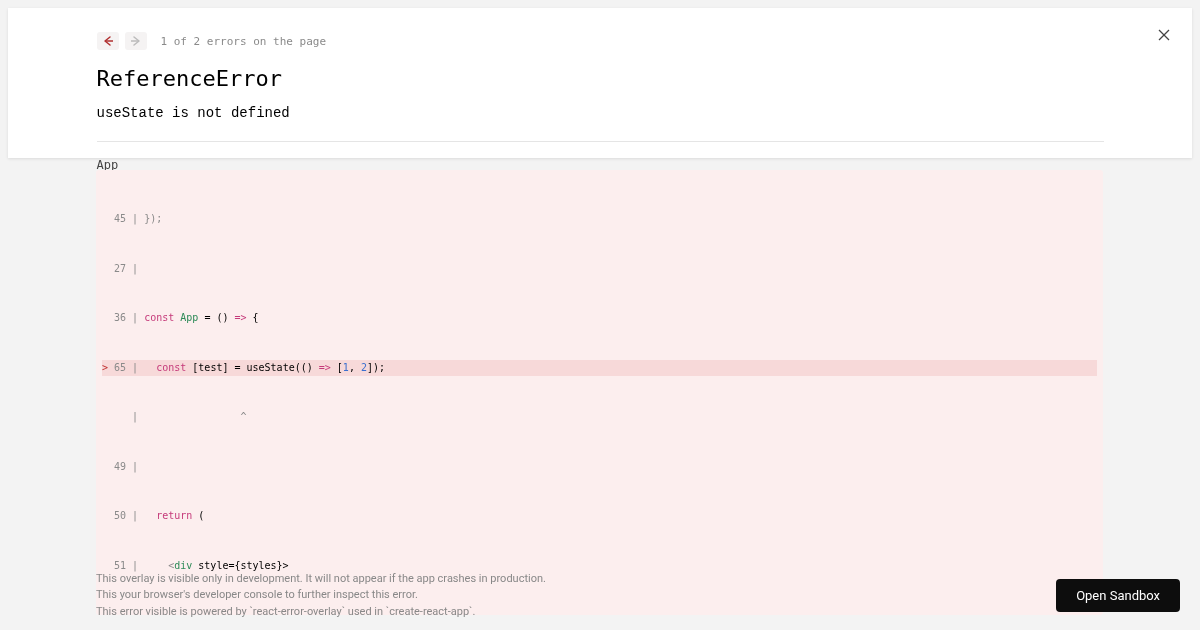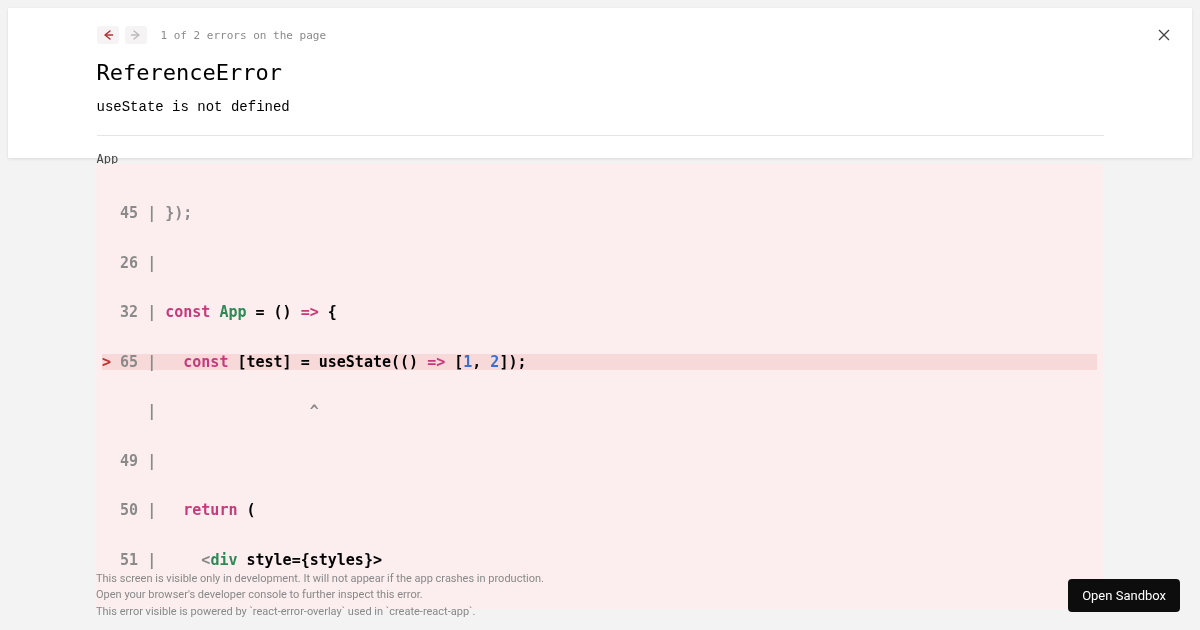--- a/index.html
+++ b/index.html
@@ -1,43 +1,43 @@
 <!DOCTYPE html>
 <html><head>
 <meta charset="utf-8">
 <style>
   * { margin:0; padding:0; box-sizing:border-box; }
   html,body { width:1200px; height:630px; background:#f3f3f3; font-family:-apple-system,BlinkMacSystemFont,"Segoe UI",Roboto,sans-serif; overflow:hidden; }
   .overlay { position:absolute; left:8px; right:8px; top:8px; background:#fff; box-shadow:0 1px 3px rgba(0,0,0,0.1); }
-  .inner { width:1007px; margin:8px auto; padding:0; }
+  .inner { width:1007px; margin:14px auto; padding:0; }
   .header { display:flex; align-items:center; padding:10px 0 8px 0; gap:6px; }
   .navbtn { width:22px; height:18px; display:flex; align-items:center; justify-content:center; background:#f5f3f3; border-radius:3px; }
   .navbtn.enabled svg { stroke:#b03030; }
   .navbtn.disabled svg { stroke:#bbb; }
   .count { font-family:"SFMono-Regular",Consolas,Menlo,monospace; font-size:11px; color:#8a8a8a; margin-left:8px; }
   .close { position:absolute; top:18px; right:22px; cursor:pointer; }
   .close svg { stroke:#444; }
   .title { font-family:"SFMono-Regular",Consolas,Menlo,monospace; font-size:22px; color:#000000; font-weight:400; margin:8px 0 6px 0; }
   .msg { font-family:Liberation Mono, monospace; font-size:14px; color:#000; margin:14px 0 20px 0; }
   hr { border:none; border-top:1px solid #e5e5e5; margin:0 0 16px 0; }
   .fn { font-family:"SFMono-Regular",Consolas,Menlo,monospace; font-size:12px; color:#444; }
   .loc { font-family:"SFMono-Regular",Consolas,Menlo,monospace; font-size:11px; color:#b8b8b8; margin:3px 0 10px 0; }
-  .codeblock { font-family:"SFMono-Regular",Consolas,Menlo,monospace; font-size:15px; line-height:16.5px; padding:8px 6px; border-radius:3px; white-space:pre;font-weight:bold; }
+  .codeblock { font-family:"SFMono-Regular",Consolas,Menlo,monospace; font-size:10px; line-height:16.5px; padding:8px 6px; border-radius:3px; white-space:pre; }
   .codeblock.red { background:#fceeee; }
   .cl { display:block; }
   .cl.hi.red { background:#f7d9d9; }
   .ln { color:#8a8a8a; }
   .ln.mark { color:#c03030; }
   .kw { color:#c53a7a; }
   .op { color:#c53a7a; }
   .id { color:#2d8a57; }
   .num { color:#3a6fcf; }
   .foot { position:absolute; left:96px; bottom:10px; font-size:11px; color:#888; line-height:16.5px; }
   .foot p { margin:0; }
-  .sandbox { position:absolute; right:20px; bottom:18px; background:#0d0d0d; color:#fff; font-size:13px; padding:9px 14px; border-radius:4px; cursor:pointer; }
+  .sandbox { position:absolute; right:20px; bottom:18px; background:#0d0d0d; color:#fff; font-size:13px; padding:9px 20px; border-radius:4px; cursor:pointer; }
 </style>
 </head>
 <body>
 
 <div class="overlay" style="height:150px;">
   <div class="inner">
     <div class="header">
       <div class="navbtn enabled">
         <svg width="14" height="12" viewBox="0 0 14 12" fill="none" stroke-width="1.5">
             <path d="M9 2 L4 6 L9 10" stroke-linecap="round" stroke-linejoin="round"></path>
@@ -62,30 +62,30 @@
         <line x1="1" y1="1" x2="11" y2="11"></line>
         <line x1="11" y1="1" x2="1" y2="11"></line>
       </svg>
   </div>
 </div>
 
 <div class="inner" style="position:absolute; left:96px; top:156px; width:1007px;">
 
   <div class="codeblock red">
     <span class="cl"><span class="ln">  45 | });</span></span>
-    <span class="cl"><span class="ln">  26 | </span></span>
-    <span class="cl"><span class="ln">  32 | </span><span class="kw">const</span><span> </span><span class="id">App</span><span> = () </span><span class="op">=&gt;</span><span> {</span></span>
+    <span class="cl"><span class="ln">  27 | </span></span>
+    <span class="cl"><span class="ln">  36 | </span><span class="kw">const</span><span> </span><span class="id">App</span><span> = () </span><span class="op">=&gt;</span><span> {</span></span>
     <span class="cl hi red"><span class="ln mark">&gt; </span><span class="ln">65 | </span><span>  </span><span class="kw">const</span><span> [test] = useState(() </span><span class="op">=&gt;</span><span> [</span><span class="num">1</span><span>, </span><span class="num">2</span><span>]);</span></span>
     <span class="cl"><span class="ln">     |                 ^</span></span>
     <span class="cl"><span class="ln">  49 | </span></span>
     <span class="cl"><span class="ln">  50 |   </span><span class="kw">return</span><span> (</span></span>
     <span class="cl"><span class="ln">  51 |     &lt;</span><span class="id">div</span><span> style={styles}&gt;</span></span>
   </div>
 
 </div>
 
 <div class="foot">
-  <p>This screen is visible only in development. It will not appear if the app crashes in production.</p>
-  <p>Open your browser's developer console to further inspect this error.</p>
+  <p>This overlay is visible only in development. It will not appear if the app crashes in production.</p>
+  <p>This your browser's developer console to further inspect this error.</p>
   <p>This error visible is powered by `react-error-overlay` used in `create-react-app`.</p>
 </div>
 
 <div class="sandbox">Open Sandbox</div>
 
 </body></html>

